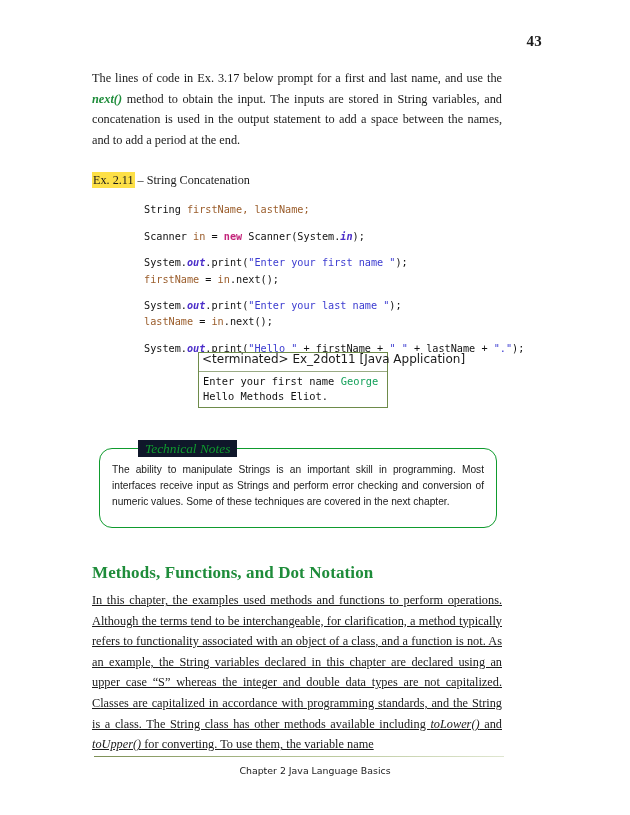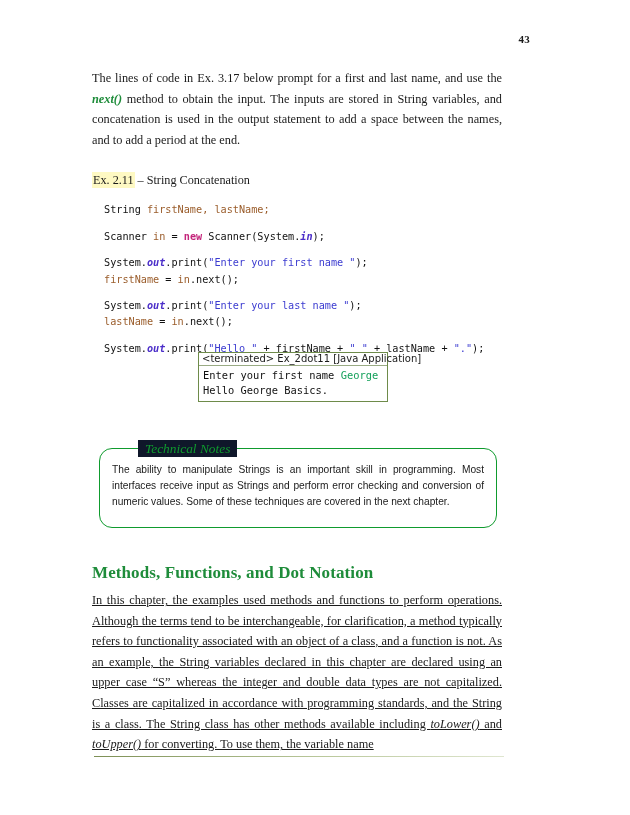--- a/index.html
+++ b/index.html
@@ -21,23 +21,23 @@
     left: 0; top: 0;
     width: 630px;
     height: 815px;
     background: #fff;
   }
 
   
   .page-number {
     position: absolute;
     top: 33px;
-    right: 100px;
-    font-family: "Liberation Serif", serif;
-    font-size: 11px;
+    right: 88px;
+    font-family: "Liberation Serif", serif;
+    font-size: 15px;
     font-weight: bold;
     color: #1a1a1a;
     letter-spacing: .2px;
   }
 
   
   .content {
     position: absolute;
     left: 92px;
     top: 68px;
@@ -64,58 +64,58 @@
 
   
   .ex-caption {
     margin-top: 22px;
     font-family: "Liberation Serif", serif;
     font-size: 12.2px;
     color: #1a1a1a;
     line-height: 17px;
   }
   .ex-hl {
-    background: #fef9c3;
+    background: #fde047;
     padding: 1px 1px 1px 1px;
   }
 
   
   .code-block {
     margin-top: 13px;
     margin-left: 12px;
     font-family: "DejaVu Sans Mono", monospace;
     font-size: 10.2px;
     line-height: 16.4px;
     color: #111111;
     white-space: pre;
   }
-  .code-block .grp { margin-bottom: 10px; }
+  .code-block .grp { margin-bottom: 10px; margin-left: 40px; }
   .code-block .grp:last-child { margin-bottom: 0; }
 
   .c-plain  { color: #111111; }
   .c-var    { color: #9a5c2a; }
   .c-kw     { color: #c4257b; font-weight: bold; }
   .c-str    { color: #3b3bd0; }
   .c-field  { color: #4b2ec9; font-style: italic; font-weight: bold; }
 
   
   .console {
     position: absolute;
     left: 198px;
     top: 352px;
     width: 190px;
     border: 1px solid #6e8b4a;
     background: #ffffff;
     box-sizing: border-box;
   }
   .console-title {
     font-family: "DejaVu Sans", sans-serif;
-    font-size: 10px;
-    color: #1a1a1a;
-    padding: 2px 3px 2px 3px;
+    font-size: 12px;
+    color: #1a1a1a;
+    padding: 2px 3px 8px 3px;
     border-bottom: 1px solid #9aab84;
     line-height: 8px;
     white-space: nowrap;
     text-align: right;
   }
   .console-body {
     font-family: "DejaVu Sans Mono", monospace;
     font-size: 10.4px;
     line-height: 14.6px;
     padding: 2px 4px 4px 4px;
@@ -210,28 +210,29 @@
   <div class="content">
     <p class="body-text"><span>The lines of code in Ex. 3.17 below prompt for a first and last name, and use the </span><span class="kw-green-italic">next()</span><span> method to obtain the input.  The inputs are stored in String variables, and concatenation is used in the output statement to add a space between the names, and to add a period at the end.</span></p>
 
     <div class="ex-caption"><span class="ex-hl">Ex. 2.11</span><span> – String Concatenation</span></div>
 
     <div class="code-block" id="code-block"><div class="grp"><div><span class="c-plain">String </span><span class="c-var">firstName, lastName;</span></div></div><div class="grp"><div><span class="c-plain">Scanner </span><span class="c-var">in</span><span class="c-plain"> = </span><span class="c-kw">new</span><span class="c-plain"> Scanner(System.</span><span class="c-field">in</span><span class="c-plain">);</span></div></div><div class="grp"><div><span class="c-plain">System.</span><span class="c-field">out</span><span class="c-plain">.print(</span><span class="c-str">"Enter your first name "</span><span class="c-plain">);</span></div><div><span class="c-var">firstName</span><span class="c-plain"> = </span><span class="c-var">in</span><span class="c-plain">.next();</span></div></div><div class="grp"><div><span class="c-plain">System.</span><span class="c-field">out</span><span class="c-plain">.print(</span><span class="c-str">"Enter your last name "</span><span class="c-plain">);</span></div><div><span class="c-var">lastName</span><span class="c-plain"> = </span><span class="c-var">in</span><span class="c-plain">.next();</span></div></div><div class="grp"><div><span class="c-plain">System.</span><span class="c-field">out</span><span class="c-plain">.print(</span><span class="c-str">"Hello "</span><span class="c-plain"> + firstName + </span><span class="c-str">" "</span><span class="c-plain"> + lastName + </span><span class="c-str">"."</span><span class="c-plain">);</span></div></div></div>
   </div>
 
   <div class="console">
     <div class="console-title">&lt;terminated&gt; Ex_2dot11 [Java Application]</div>
-    <div class="console-body" id="console-body"><div><span>Enter your first name </span><span class="console-in">George</span></div><div><span>Hello George Basics.</span></div></div>
+    <div class="console-body" id="console-body"><div><span>Enter your first name </span><span class="console-in">George</span></div><div><span>Hello Methods Eliot.</span></div></div>
   </div>
 
   <div class="tech-note"></div>
   <div class="tech-note-title">Technical Notes</div>
   <div class="tech-note-body">The ability to manipulate Strings is an important skill in programming.  Most interfaces receive input as Strings and perform error checking and conversion of numeric values.   Some of these techniques are covered in the next chapter.</div>
 
   <div class="section-heading">Methods, Functions, and Dot Notation</div>
 
   <div class="lower-text">
     <p class="body-text"><span>In this chapter, the examples used methods and functions to perform operations.  Although the terms tend to be interchangeable, for clarification, a method typically refers to functionality associated with an object of a class, and a function is not.  As an example, the String variables declared in this chapter are declared using an upper case “S” whereas the integer and double data types are not capitalized.  Classes are capitalized in accordance with programming standards, and the String is a class.  The String class has other methods available including </span><span class="italic">toLower()</span><span> and </span><span class="italic">toUpper()</span><span> for converting.  To use them, the variable name</span></p>
   </div>
 
   <div class="footer-rule"></div>
+  <div class="footer-text">Chapter 2 Java Language Basics</div>
 
 </div>
 
 </body></html>

